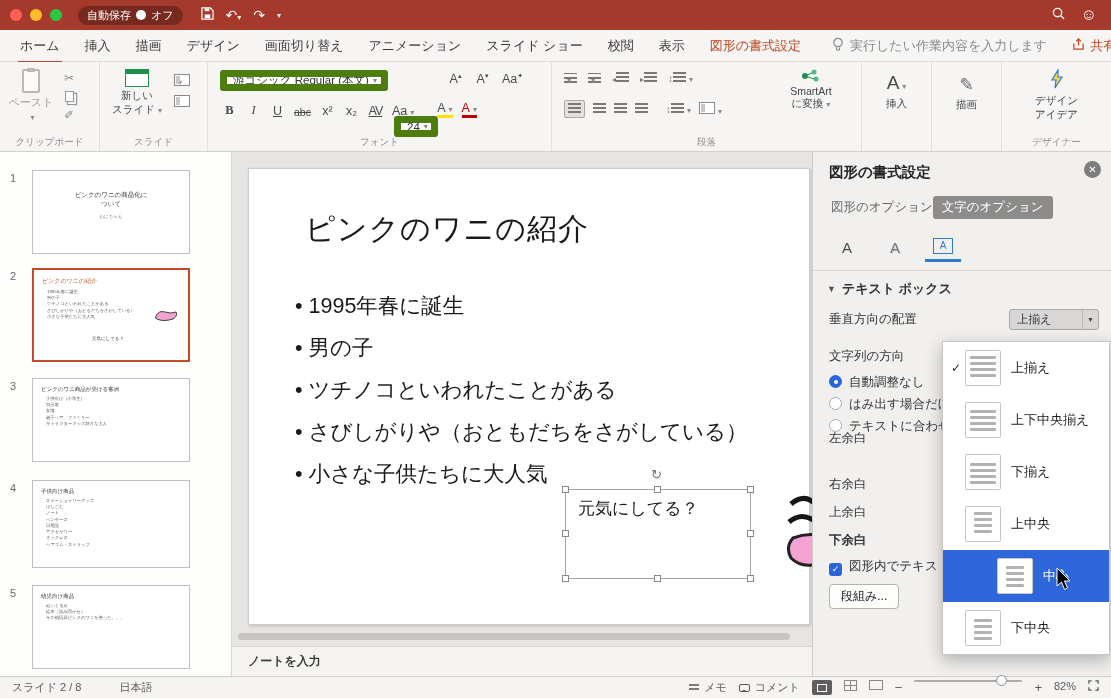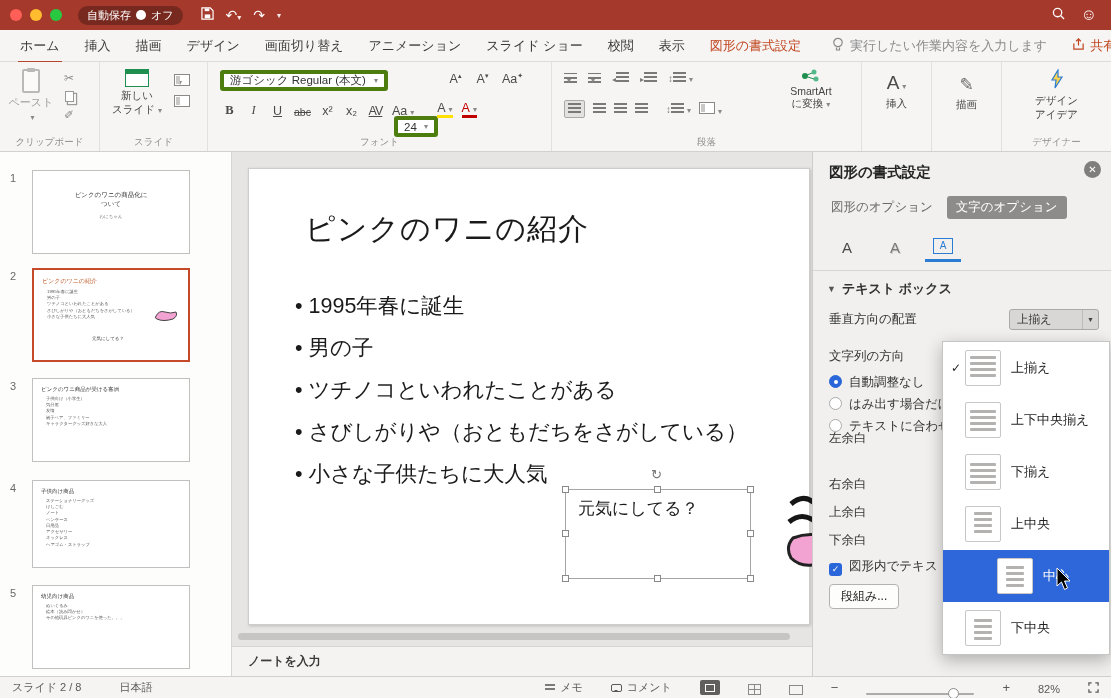--- a/index.html
+++ b/index.html
@@ -54,21 +54,21 @@
   .clip-col{position:absolute;left:64px;top:9px;display:flex;flex-direction:column;gap:6px;align-items:center;}
   .copy-ico{width:9px;height:11px;border:1.2px solid #999;background:#fff;box-shadow:2.5px 2.5px 0 -.5px #F6F5F4,2.5px 2.5px 0 .7px #999;}
 
   .newslide{position:absolute;left:8px;top:7px;width:58px;text-align:center;color:#444;}
   .ns-ico{display:inline-block;width:24px;height:18px;border:1.5px solid #1E8F4E;background:#fff;position:relative;}
   .ns-ico::before{content:"";position:absolute;top:0;left:0;right:0;height:4px;background:#1E8F4E;}
   .slide-mini{position:absolute;left:74px;top:12px;display:flex;flex-direction:column;gap:9px;}
   .lay-ico{width:16px;height:12px;border:1.2px solid #8A8988;background:#fff;position:relative;}
   .lay-ico::before{content:"";position:absolute;top:1px;bottom:1px;left:1px;width:4px;background:#C9C8C7;}
 
-  .combo{position:absolute;height:21px;background:#fff;border:4px solid #4d7c0f;border-radius:3px;
+  .combo{position:absolute;height:21px;background:#fff;border:7px solid #4d7c0f;border-radius:3px;
          font-size:11.5px;color:#333;display:flex;align-items:center;padding:0 6px;white-space:nowrap;overflow:hidden;}
   .combo .arr{margin-left:auto;font-size:8px;color:#8A8988;padding-left:4px;}
   .fbtn{display:inline-block;min-width:15px;text-align:center;font-size:12.5px;color:#4A4A49;}
   .frow2{position:absolute;left:14px;top:40px;display:flex;align-items:flex-end;gap:9px;}
   .bold{font-family:"Liberation Serif",serif;font-weight:bold;}
   .ital{font-family:"Liberation Serif",serif;font-style:italic;}
   .unde{text-decoration:underline;}
   .strk{text-decoration:line-through;font-size:10.5px;}
   .bar-y{border-bottom:3px solid #FFE000;line-height:1.05;}
   .bar-r{border-bottom:3px solid #C00000;line-height:1.05;}
@@ -115,21 +115,21 @@
   .notesbar{position:absolute;left:0;right:0;bottom:0;height:30px;background:#F4F3F2;
             border-top:1px solid #D8D6D4;display:flex;align-items:center;padding-left:16px;
             font-weight:bold;font-size:12px;color:#3A3A39;}
 
   
   .panel{position:absolute;top:152px;right:0;width:299px;bottom:22px;background:#F1F0EF;
          border-left:1px solid #CFCDCB;font-size:12.5px;color:#333;}
   .p-title{position:absolute;top:11px;left:16px;font-size:14.5px;font-weight:bold;color:#262626;}
   .p-close{position:absolute;top:9px;right:10px;width:17px;height:17px;border-radius:50%;
            background:#7F7E7D;color:#fff;font-size:10px;line-height:17px;text-align:center;}
-  .p-tabs{position:absolute;top:44px;left:18px;display:flex;gap:14px;align-items:center;color:#6A6968;}
+  .p-tabs{position:absolute;top:44px;left:18px;display:flex;align-items:center;color:#6A6968;}
   .p-tab.sel{background:#8D8C8B;color:#fff;padding:3px 9px;border-radius:3px;}
   .p-icons{position:absolute;top:80px;left:16px;display:flex;gap:12px;}
   .p-ico{width:36px;height:30px;display:flex;align-items:center;justify-content:center;font-size:15px;color:#4A4A49;}
   .p-ico.sel{border-bottom:3px solid #2B7CD3;}
   .fxA{color:#777;text-shadow:1px 1px 0 #ccc;}
   .abox{width:20px;height:16px;border:1.5px solid #2B7CD3;color:#2B7CD3;font-size:10px;
         display:flex;align-items:center;justify-content:center;}
   .p-sep{position:absolute;top:118px;left:0;right:0;height:1px;background:#D8D6D4;}
   .p-section{position:absolute;top:128px;left:14px;font-weight:bold;font-size:13px;display:flex;gap:6px;align-items:center;}
   .tri{font-size:9px;color:#555;}
@@ -161,21 +161,21 @@
   .mi .lbl{margin-left:10px;font-size:13px;color:#222;white-space:nowrap;}
   .mi.hl{background:#2E67D9;padding-left:36px;}
   .mi.hl .lbl{color:#fff;}
   .cursor{position:absolute;left:1056px;top:567px;z-index:100;pointer-events:none;}
 
   
   .statusbar{position:absolute;left:0;right:0;bottom:0;height:22px;background:#F5F4F3;
              border-top:1px solid #D2D0CE;display:flex;align-items:center;font-size:11px;
              color:#5A5958;padding:0 12px;}
   .sb-left{display:flex;gap:38px;}
-  .sb-right{margin-left:auto;display:flex;align-items:flex-end;gap:28px;}
+  .sb-right{margin-left:auto;display:flex;align-items:flex-start;gap:12px;}
   .sb-item{display:flex;align-items:center;gap:5px;}
   .bub{width:11px;height:8px;border:1.2px solid #5A5958;border-radius:2px;position:relative;}
   .bub::after{content:"";position:absolute;left:2px;bottom:-3px;border:2px solid transparent;border-top-color:#5A5958;}
   .v-norm{width:20px;height:15px;background:#605F5E;border-radius:2px;display:flex;align-items:center;justify-content:center;}
   .v-norm i{display:block;width:10px;height:8px;border:1px solid #fff;}
   .v-grid{width:13px;height:11px;border:1px solid #8A8988;
           background:linear-gradient(#8A8988,#8A8988) center/1px 100% no-repeat,
                      linear-gradient(#8A8988,#8A8988) center/100% 1px no-repeat;}
   .v-mon{width:14px;height:10px;border:1px solid #8A8988;}
   .track{width:108px;height:2px;background:#ACABAA;border-radius:1px;position:relative;}
@@ -484,21 +484,21 @@
         <span class="va-arr">▼</span>
       </span>
     </div>
     <div class="p-lbl" style="top:196px;">文字列の方向</div>
     <div class="p-lbl" style="top:222px;white-space:nowrap;"><span class="radio sel"></span><span>自動調整なし</span></div>
     <div class="p-lbl" style="top:244px;white-space:nowrap;"><span class="radio"></span><span>はみ出す場合だけ自</span></div>
     <div class="p-lbl" style="top:266px;white-space:nowrap;"><span class="radio"></span><span>テキストに合わせて</span></div>
     <div class="p-lbl" style="top:278px;">左余白</div>
     <div class="p-lbl" style="top:324px;">右余白</div>
     <div class="p-lbl" style="top:352px;">上余白</div>
-    <div class="p-lbl" style="top:380px;">下余白</div>
+    <div class="p-lbl" style="top:380px;font-weight:bold;">下余白</div>
     <div class="p-lbl" style="top:406px;white-space:nowrap;"><span class="cb">✓</span><span>図形内でテキストを</span></div>
     <div class="cols-btn">段組み...</div>
   </div>
 
   <div class="menu">
     <div class="mi">
       <span class="chk">✓</span>
       <span class="micon">
           <i></i>
           <i></i>

